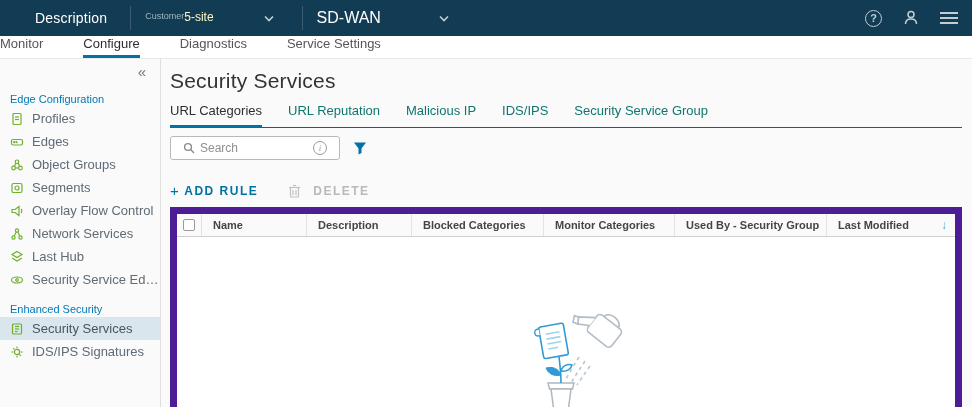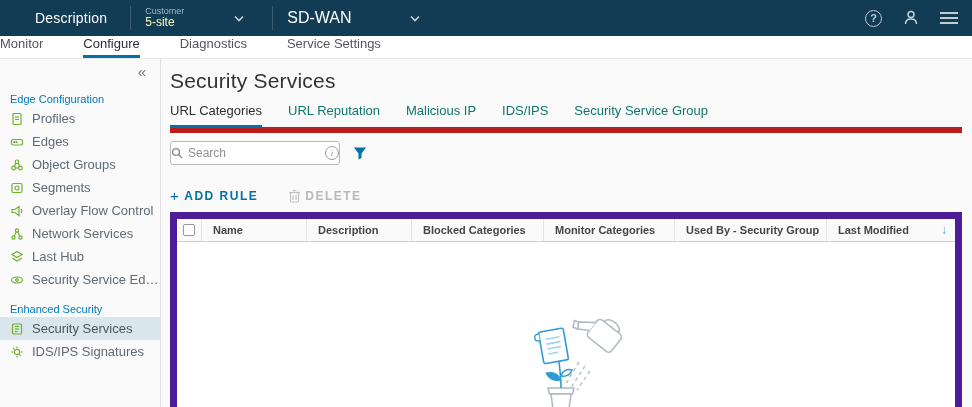--- a/index.html
+++ b/index.html
@@ -11,21 +11,21 @@
   .app { width: 972px; height: 407px; display: flex; flex-direction: column; }
 
   
   .topbar {
     height: 36px; background: #123c53; color: #fff;
     display: flex; align-items: center; flex: 0 0 36px;
   }
   .brand { margin-left: 35px; font-size: 14px; letter-spacing: .2px; }
   .tb-divider { width: 1px; height: 24px; background: #3c5d70; margin: 0 14px; }
   .tb-divider.first { margin-left: 23px; }
-  .enterprise { display: flex; flex-direction: column; line-height: 1.15; margin-right: 50px; }
+  .enterprise { display: flex; flex-direction: row; line-height: 1.15; margin-right: 50px; }
   .enterprise .small-label { font-size: 9px; color: #9fb6c2; }
   .enterprise .value { font-size: 12px; color: #fef9c3; }
   .tb-chevron { margin-right: 14px; display: inline-flex; }
   .service-name { font-size: 16px; margin-right: 58px; }
   .tb-right { margin-left: auto; display: flex; align-items: center; gap: 20px; padding-right: 14px; }
   .help-circle {
     width: 17px; height: 17px; border: 1.4px solid #c3ced4; border-radius: 50%;
     display: flex; align-items: center; justify-content: center;
     font-size: 11px; color: #c3ced4; font-weight: bold;
   }
@@ -58,28 +58,28 @@
     font-size: 13px; color: #5f6b76; cursor: pointer; white-space: nowrap; overflow: hidden;
   }
   .side-item.selected { background: #dae6ee; color: #4a545d; }
   .side-item .ic { width: 14px; height: 14px; flex: 0 0 14px; display: inline-flex; }
   .side-item .ic svg { width: 14px; height: 14px; stroke: #71b02f; fill: none; stroke-width: 1.2; }
   .side-item .lbl { overflow: hidden; text-overflow: ellipsis; }
 
   
   .main { flex: 1; background: #fafafa; padding: 0 10px 0 9px; display: flex; flex-direction: column; min-width: 0; }
   .page-title { font-size: 21px; font-weight: 400; color: #333; margin-top: 10px; letter-spacing: .2px; }
-  .subtabs { display: flex; gap: 26px; margin-top: 10px; border-bottom: 6px solid #b91c1c; }
+  .subtabs { display: flex; gap: 26px; margin-top: 10px; border-bottom: 1px solid #b91c1c; }
   .subtab { font-size: 13px; color: #0f766e; padding-bottom: 7px; border-bottom: 3px solid transparent; margin-bottom: -1px; cursor: pointer; }
   .subtab.active { color: #2e2e2e; border-bottom-color: #0072a3; }
 
   .search-row { display: flex; align-items: center; margin-top: 8px; }
   .search-box {
     width: 170px; height: 24px; border: 1px solid #b9b9b9; border-radius: 3px; background: #fff;
-    display: flex; align-items: center; padding: 0 0; gap: 5px;
+    display: flex; align-items: center; padding: 0 12px; gap: 5px;
   }
   .search-box svg.mag { width: 12px; height: 12px; stroke: #8b8b8b; fill: none; stroke-width: 1.4; flex: 0 0 12px; }
   .search-input {
     border: none; outline: none; flex: 1; min-width: 0; font-size: 12px; color: #454545;
     font-family: "Liberation Sans", sans-serif; background: transparent;
   }
   .search-input::placeholder { color: #8f8f8f; }
   .info-circle {
     width: 14px; height: 14px; border: 1px solid #9a9a9a; border-radius: 50%; flex: 0 0 14px;
     display: flex; align-items: center; justify-content: center;
@@ -90,21 +90,21 @@
 
   .toolbar { display: flex; align-items: center; margin-top: 22px; gap: 30px; }
   .btn-addrule {
     color: #0072a3; font-size: 12px; font-weight: bold; letter-spacing: 1.5px; cursor: pointer;
     display: flex; align-items: center; gap: 4px; background: none; border: none;
     font-family: "Liberation Sans", sans-serif;
   }
   .btn-addrule .plus { font-size: 15px; font-weight: normal; }
   .btn-delete {
     color: #b9b9b9; font-size: 12px; font-weight: bold; letter-spacing: 1.5px;
-    display: flex; align-items: center; gap: 4px; background: none; border: none; cursor: default;
+    display: flex; align-items: center; gap: 12px; background: none; border: none; cursor: default;
     font-family: "Liberation Sans", sans-serif;
   }
   .btn-delete svg { width: 13px; height: 14px; stroke: #c2c2c2; fill: none; stroke-width: 1.2; }
 
   
   .grid { margin-top: 8px; border: 7px solid #4c1d95; background: #fff; flex: 1; display: flex; flex-direction: column; min-height: 0; }
   .grid-header {
     display: flex; align-items: stretch; background: #fafafa; border-bottom: 1px solid #cfcfcf;
     height: 23px; flex: 0 0 23px; font-size: 11px; font-weight: bold; color: #454545;
   }

